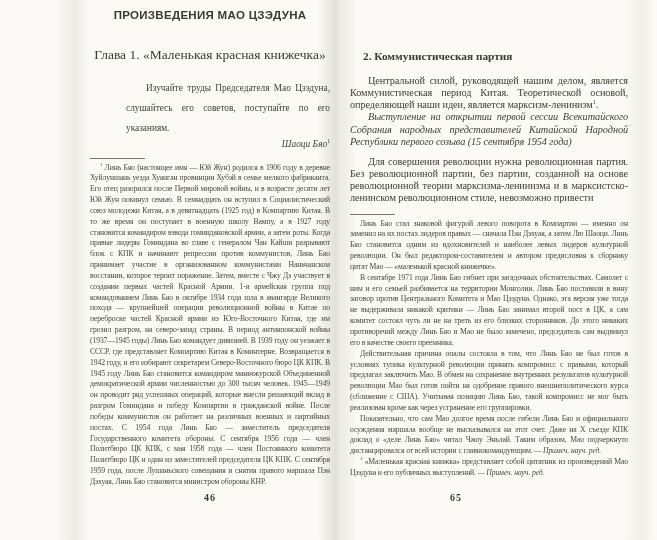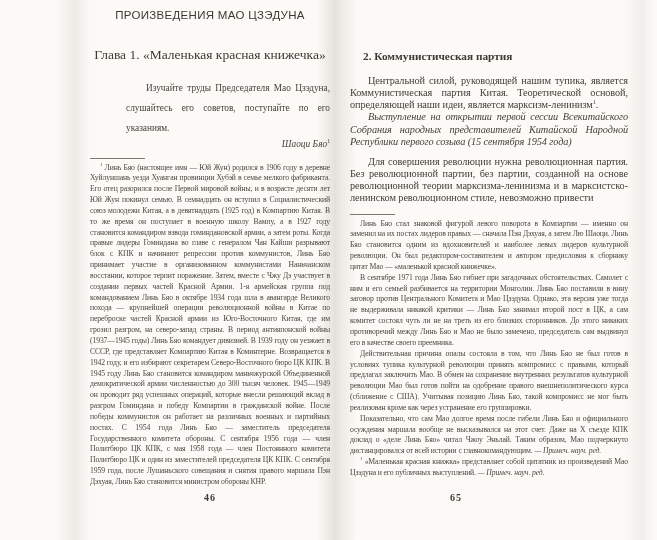--- a/index.html
+++ b/index.html
@@ -15,21 +15,21 @@
     background:linear-gradient(90deg,rgba(110,104,94,0) 0%,rgba(110,104,94,0.08) 60%,rgba(110,104,94,0) 100%);}
   .gutter{position:absolute;left:317px;top:0;width:40px;height:540px;
     background:linear-gradient(90deg,rgba(100,94,84,0) 0%,rgba(100,94,84,0.16) 46%,rgba(100,94,84,0.11) 58%,rgba(100,94,84,0) 100%);}
   .page{position:absolute;top:0;height:540px;}
   .page-left{left:90px;width:240px;}
   .page-right{left:350px;width:278px;}
 
   .part-label{margin:46px 0 0;text-align:center;
     font-family:"Liberation Sans",sans-serif;font-weight:700;font-size:11px;color:#3c3933;}
   .part-title{margin:9px 0 0;text-align:center;
-    font-family:"Liberation Sans",sans-serif;font-weight:400;font-size:11.5px;letter-spacing:.3px;color:#3c3933;}
+    font-family:"Liberation Sans",sans-serif;font-weight:700;font-size:11.5px;letter-spacing:.3px;color:#3c3933;}
   .chapter-title{margin:26px 0 0;text-align:center;font-size:13.5px;color:#3e3a33;}
 
   .epigraph{margin:15px 0 0 36px;}
   .epi-text{margin:0;font-size:9.3px;line-height:20px;text-align:justify;text-indent:20px;}
   .epi-attr{margin:1px 0 0;text-align:right;font-size:9.3px;line-height:11.5px;}
   .it{font-style:italic;}
 
   .fn-rule{margin-top:7px;width:55px;border-top:1px solid #7d7970;height:0;}
   .footnote,.fnc p{
     margin:0;font-size:7.7px;line-height:10.85px;text-align:justify;
@@ -67,21 +67,21 @@
 
   <div class="fn-rule"></div>
   <p class="footnote"><sup>1</sup> <span>Линь Бяо (настоящее имя — Юй Жун) родился в 1906 году в деревне Хуйлуншань уезда Хуанган провинции Хубэй в семье мелкого фабриканта. Его отец разорился после Первой мировой войны, и в возрасте десяти лет Юй Жун покинул семью. В семнадцать он вступил в Социалистический союз молодежи Китая, а в девятнадцать (1925 год) в Компартию Китая. В то же время он поступает в военную школу Вампу, а в 1927 году становится командиром взвода гоминдановской армии, а затем роты. Когда правые лидеры Гоминдана во главе с генералом Чан Кайши разрывают блок с КПК и начинают репрессии против коммунистов, Линь Бяо принимает участие в организованном коммунистами Наньчанском восстании, которое терпит поражение. Затем, вместе с Чжу Дэ участвует в создании первых частей Красной Армии. 1-я армейская группа под командованием Линь Бяо в октябре 1934 года шла в авангарде Великого похода — крупнейшей операции революционной войны в Китае по переброске частей Красной армии из Юго-Восточного Китая, где им грозил разгром, на северо-запад страны. В период антияпонской войны (1937—1945 годы) Линь Бяо командует дивизией. В 1939 году он уезжает в СССР, где представляет Компартию Китая в Коминтерне. Возвращается в 1942 году, и его избирают секретарем Северо-Восточного бюро ЦК КПК. В 1945 году Линь Бяо становится командиром маньчжурской Объединенной демократической армии численностью до 300 тысяч человек. 1945—1949 он проводит ряд успешных операций, которые внесли решающий вклад в разгром Гоминдана и победу Компартии в гражданской войне. После победы коммунистов он работает на различных военных и партийных постах. С 1954 года Линь Бяо — заместитель председателя Государственного комитета обороны. С сентября 1956 года — член Политбюро ЦК КПК, с мая 1958 года — член Постоянного комитета Политбюро ЦК и один из заместителей председателя ЦК КПК. С сентября 1959 года, после Лушаньского совещания и снятия правого маршала Пэн Дэхуая, Линь Бяо становится министром обороны КНР.</span></p>
 
   <div class="page-num">46</div>
 </div>
 
 <div class="page page-right">
   <div class="sec-heading">2. Коммунистическая партия</div>
 
-  <p class="body-p p1"><span>Центральной силой, руководящей нашим тупика, является Коммунистическая партия Китая. Теоретической основой, определяющей наши идеи, является марксизм-ленинизм</span><sup>1</sup><span>.</span></p>
+  <p class="body-p p1"><span>Центральной силой, руководящей нашим делом, является Коммунистическая период Китая. Теоретической основой, определяющей наши идеи, является марксизм-ленинизм</span><sup>1</sup><span>.</span></p>
 
   <p class="body-p it">Выступление на открытии первой сессии Всекитайского Собрания народных представителей Китайской Народной Республики первого созыва (15 сентября 1954 года)</p>
 
   <p class="body-p p2">Для совершения революции нужна революционная партия. Без революционной партии, без партии, созданной на основе революционной теории марксизма-ленинизма и в марксистско-ленинском революционном стиле, невозможно привести</p>
 
   <div class="fn-rule-r"></div>
   <div class="fnc">
     <p>Линь Бяо стал знаковой фигурой левого поворота в Компартии — именно он заменил на их постах лидеров правых — сначала Пэн Дэхуая, а затем Лю Шаоци. Линь Бяо становится одним из вдохновителей и наиболее левых лидеров культурной революции. Он был редактором-составителем и автором предисловия к сборнику цитат Мао — «маленькой красной книжечке».</p>
     <p>В сентябре 1971 года Линь Бяо гибнет при загадочных обстоятельствах. Самолет с ним и его семьей разбивается на территории Монголии. Линь Бяо поставили в вину заговор против Центрального Комитета и Мао Цзэдуна. Однако, эта версия уже тогда не выдерживала никакой критики — Линь Бяо занимал второй пост в ЦК, а сам комитет состоял чуть ли не на треть из его близких сторонников. До этого никаких противоречий между Линь Бяо и Мао не было замечено, председатель сам выдвинул его в качестве своего преемника.</p>
     <p>Действительная причина опалы состояла в том, что Линь Бяо не был готов в условиях тупика культурной революции принять компромисс с правыми, который предлагал заключить Мао. В обмен на сохранение внутренних результатов культурной революции Мао был готов пойти на одобрение правого внешнеполитического курса (сближение с США). Учитывая позицию Линь Бяо, такой компромисс не мог быть реализован кроме как через устранение его группировки.</p>

